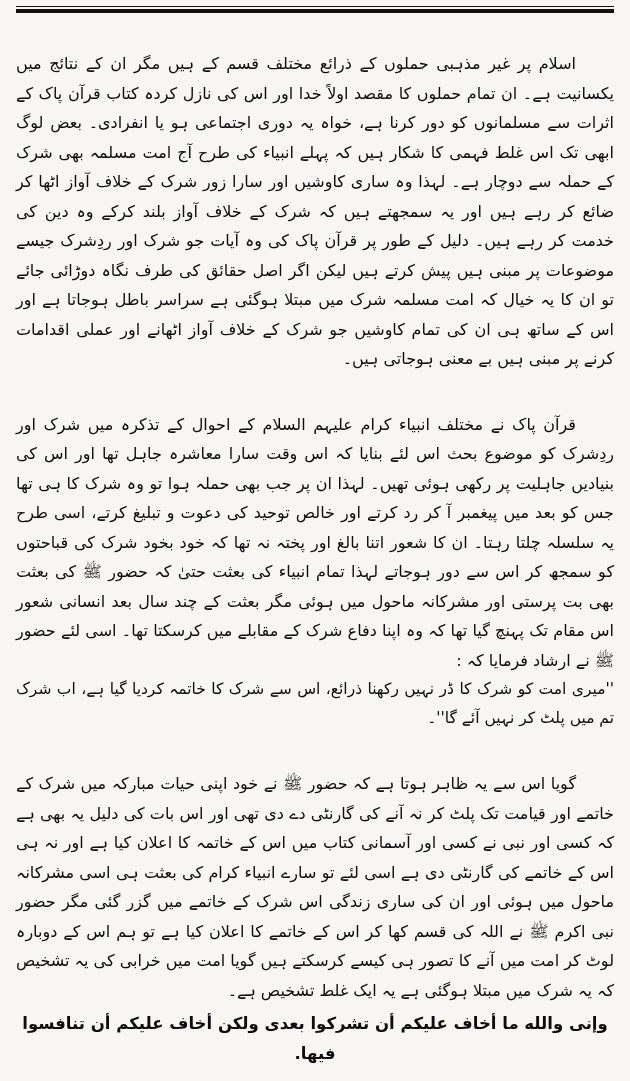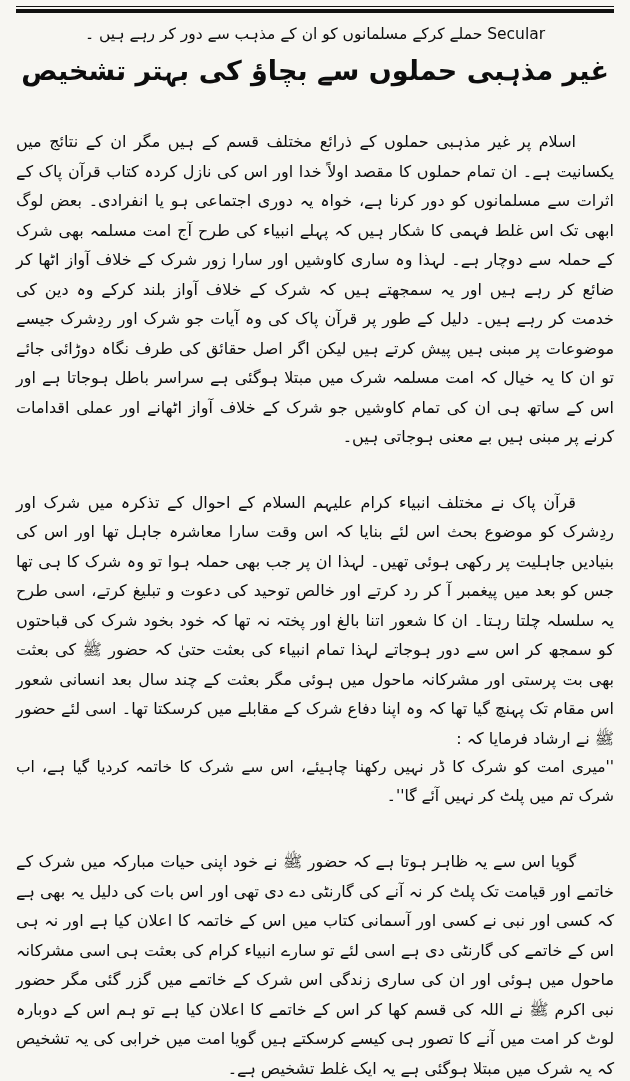--- a/index.html
+++ b/index.html
@@ -58,28 +58,26 @@
     line-height:30px;
   }
 </style>
 </head>
 <body>
 
 <div class="page">
 
   <div class="top-rule"></div>
 
-  <p class="cont-line">Secular حملے کرکے مسلمانوں کو ان کے مذہب سے دور کر رہے ہیں ۔</p>
 
-  <h1 class="article-heading">غیر مذہبی حملوں سے بچاؤ کی بہتر تشخیص</h1>
 
   <p class="para indent">اسلام پر غیر مذہبی حملوں کے ذرائع مختلف قسم کے ہیں مگر ان کے نتائج میں یکسانیت ہے۔ ان تمام حملوں کا مقصد اولاً خدا اور اس کی نازل کردہ کتاب قرآن پاک کے اثرات سے مسلمانوں کو دور کرنا ہے، خواہ یہ دوری اجتماعی ہو یا انفرادی۔ بعض لوگ ابھی تک اس غلط فہمی کا شکار ہیں کہ پہلے انبیاء کی طرح آج امت مسلمہ بھی شرک کے حملہ سے دوچار ہے۔ لہذا وہ ساری کاوشیں اور سارا زور شرک کے خلاف آواز اٹھا کر ضائع کر رہے ہیں اور یہ سمجھتے ہیں کہ شرک کے خلاف آواز بلند کرکے وہ دین کی خدمت کر رہے ہیں۔ دلیل کے طور پر قرآن پاک کی وہ آیات جو شرک اور ردِشرک جیسے موضوعات پر مبنی ہیں پیش کرتے ہیں لیکن اگر اصل حقائق کی طرف نگاہ دوڑائی جائے تو ان کا یہ خیال کہ امت مسلمہ شرک میں مبتلا ہوگئی ہے سراسر باطل ہوجاتا ہے اور اس کے ساتھ ہی ان کی تمام کاوشیں جو شرک کے خلاف آواز اٹھانے اور عملی اقدامات کرنے پر مبنی ہیں بے معنی ہوجاتی ہیں۔</p>
 
   <p class="para indent">قرآن پاک نے مختلف انبیاء کرام علیہم السلام کے احوال کے تذکرہ میں شرک اور ردِشرک کو موضوع بحث اس لئے بنایا کہ اس وقت سارا معاشرہ جاہل تھا اور اس کی بنیادیں جاہلیت پر رکھی ہوئی تھیں۔ لہذا ان پر جب بھی حملہ ہوا تو وہ شرک کا ہی تھا جس کو بعد میں پیغمبر آ کر رد کرتے اور خالص توحید کی دعوت و تبلیغ کرتے، اسی طرح یہ سلسلہ چلتا رہتا۔ ان کا شعور اتنا بالغ اور پختہ نہ تھا کہ خود بخود شرک کی قباحتوں کو سمجھ کر اس سے دور ہوجاتے لہذا تمام انبیاء کی بعثت حتیٰ کہ حضور ﷺ کی بعثت بھی بت پرستی اور مشرکانہ ماحول میں ہوئی مگر بعثت کے چند سال بعد انسانی شعور اس مقام تک پہنچ گیا تھا کہ وہ اپنا دفاع شرک کے مقابلے میں کرسکتا تھا۔ اسی لئے حضور ﷺ نے ارشاد فرمایا کہ :</p>
 
-  <p class="para quote">''میری امت کو شرک کا ڈر نہیں رکھنا چاہیئے، اس سے شرک کا خاتمہ کردیا گیا ہے، اب شرک تم میں پلٹ کر نہیں آئے گا''۔</p>
+  <p class="para quote">''میری امت کو شرک کا ڈر نہیں رکھنا ذرائع، اس سے شرک کا خاتمہ کردیا گیا ہے، اب شرک تم میں پلٹ کر نہیں آئے گا''۔</p>
 
   <p class="para indent">گویا اس سے یہ ظاہر ہوتا ہے کہ حضور ﷺ نے خود اپنی حیات مبارکہ میں شرک کے خاتمے اور قیامت تک پلٹ کر نہ آنے کی گارنٹی دے دی تھی اور اس بات کی دلیل یہ بھی ہے کہ کسی اور نبی نے کسی اور آسمانی کتاب میں اس کے خاتمہ کا اعلان کیا ہے اور نہ ہی اس کے خاتمے کی گارنٹی دی ہے اسی لئے تو سارے انبیاء کرام کی بعثت ہی اسی مشرکانہ ماحول میں ہوئی اور ان کی ساری زندگی اس شرک کے خاتمے میں گزر گئی مگر حضور نبی اکرم ﷺ نے اللہ کی قسم کھا کر اس کے خاتمے کا اعلان کیا ہے تو ہم اس کے دوبارہ لوٹ کر امت میں آنے کا تصور ہی کیسے کرسکتے ہیں گویا امت میں خرابی کی یہ تشخیص کہ یہ شرک میں مبتلا ہوگئی ہے یہ ایک غلط تشخیص ہے۔</p>
 
 
   <p class="arabic">وإنی والله ما أخاف علیکم أن تشرکوا بعدی ولکن أخاف علیکم أن تنافسوا فیها.</p>
 
 </div>
 
 </body></html>

